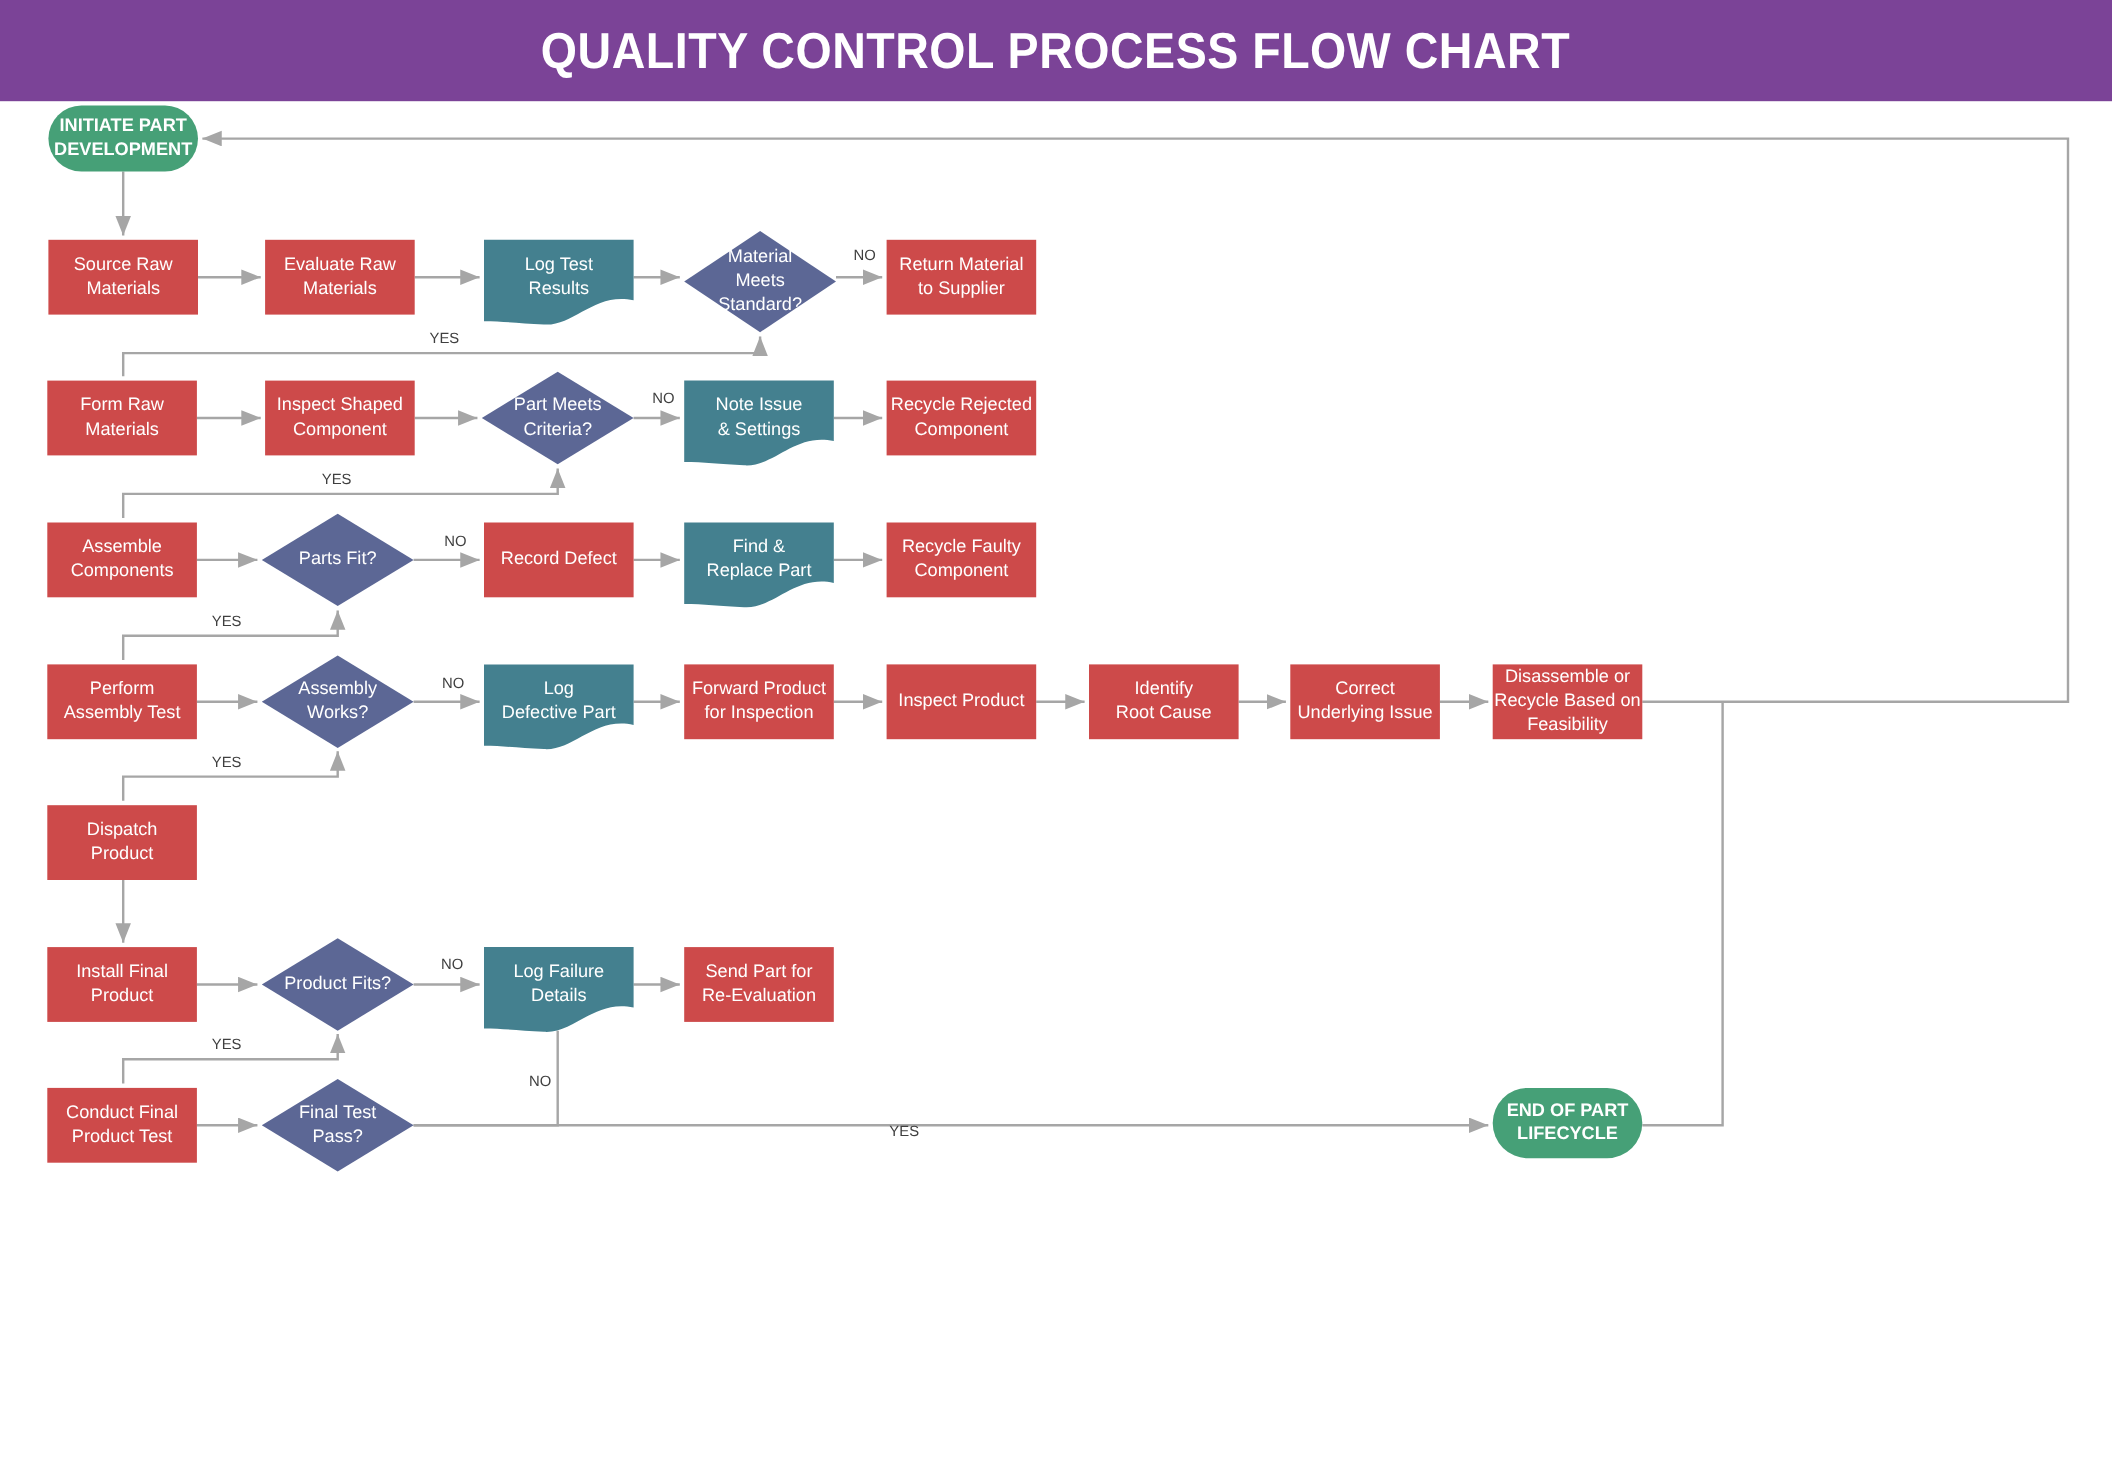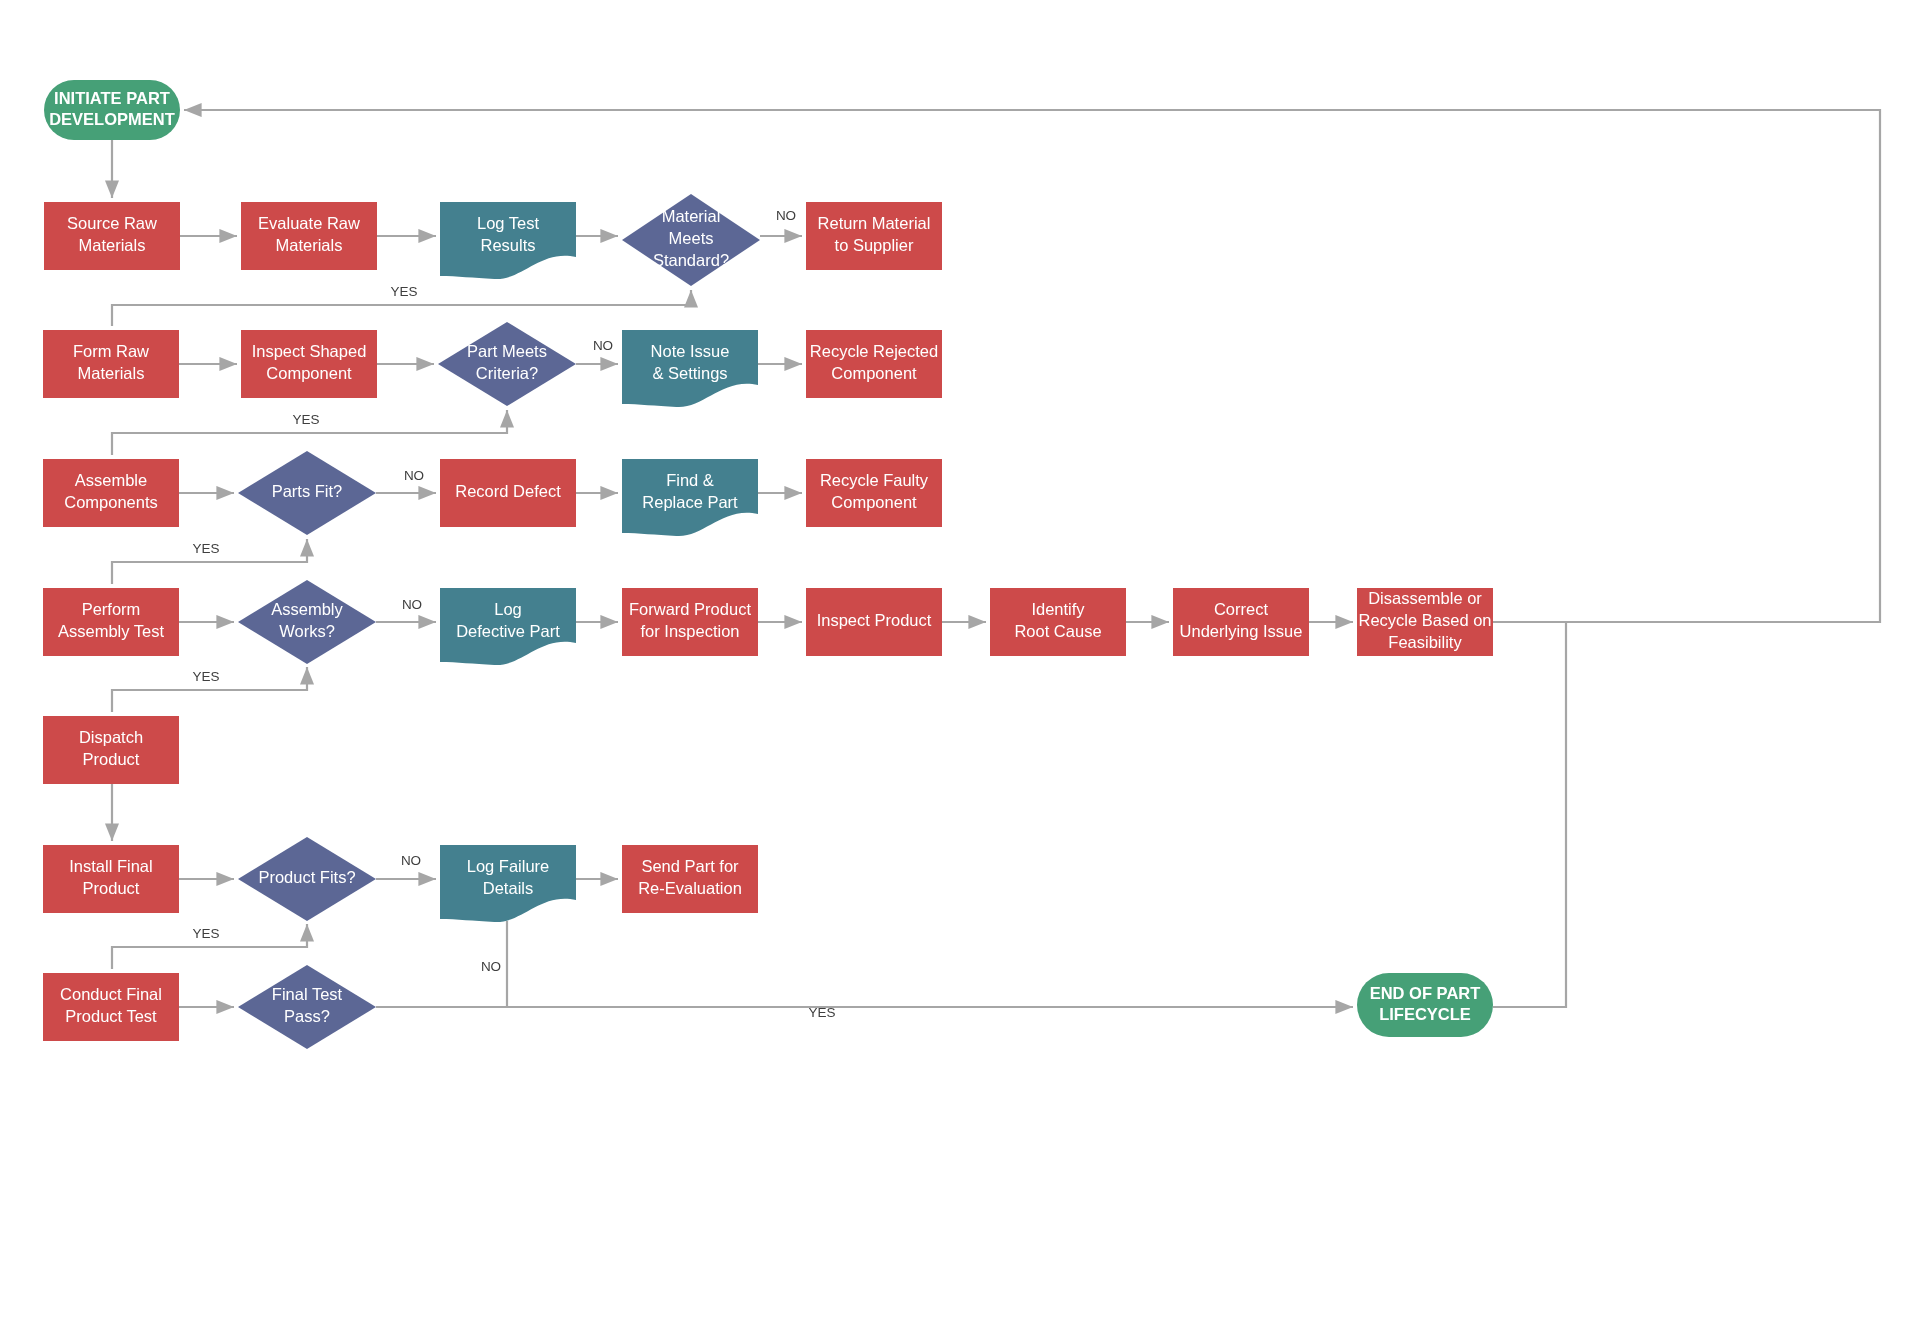--- a/index.html
+++ b/index.html
@@ -1,31 +1,34 @@
 <!DOCTYPE html>
 <html><head>
 <meta charset="utf-8">
 <style>
   html,body{margin:0;padding:0;background:#ffffff;}
   body{width:1920px;height:1329px;font-family:"Liberation Sans",sans-serif;overflow:hidden;}
   #root{position:relative;width:1920px;height:1329px;background:#ffffff;}
   #header{position:absolute;left:0;top:0;width:1920px;height:92px;background:#7B4397;display:flex;align-items:center;justify-content:center;}
   #header .title{color:#ffffff;font-size:46px;font-weight:bold;letter-spacing:0.5px;font-family:"Liberation Sans",sans-serif;text-transform:uppercase;transform:scaleX(0.92);}
-  #canvas{position:absolute;left:0;top:76px;width:1920px;height:1237px;}
+  #canvas{position:absolute;left:0;top:92px;width:1920px;height:1237px;}
   svg{display:block;}
   .nodeLabel{fill:#ffffff;font-family:"Liberation Sans",sans-serif;font-size:16.5px;text-anchor:middle;dominant-baseline:middle;}
   .nodeLabel.term{font-weight:bold;font-size:16.5px;}
   .edgeLabel{fill:#3f3f3f;font-family:"Liberation Sans",sans-serif;font-size:13.5px;text-anchor:middle;}
   .link{stroke:#a6a6a6;stroke-width:2.2;fill:none;}
 </style>
 </head>
 <body>
 
 <div id="root">
 
+  <div id="header">
+    <div class="title">Quality Control Process Flow Chart</div>
+  </div>
 
   <div id="canvas">
     <svg width="1920" height="1237" viewBox="0 0 1920 1237" xmlns="http://www.w3.org/2000/svg">
       <defs>
         <marker id="arrow" markerWidth="9" markerHeight="9" refX="8" refY="3.2" orient="auto" markerUnits="strokeWidth">
           <path d="M0,0 L8,3.2 L0,6.4 z" fill="#a6a6a6"></path>
         </marker>
       </defs>
 
       <g id="links">

